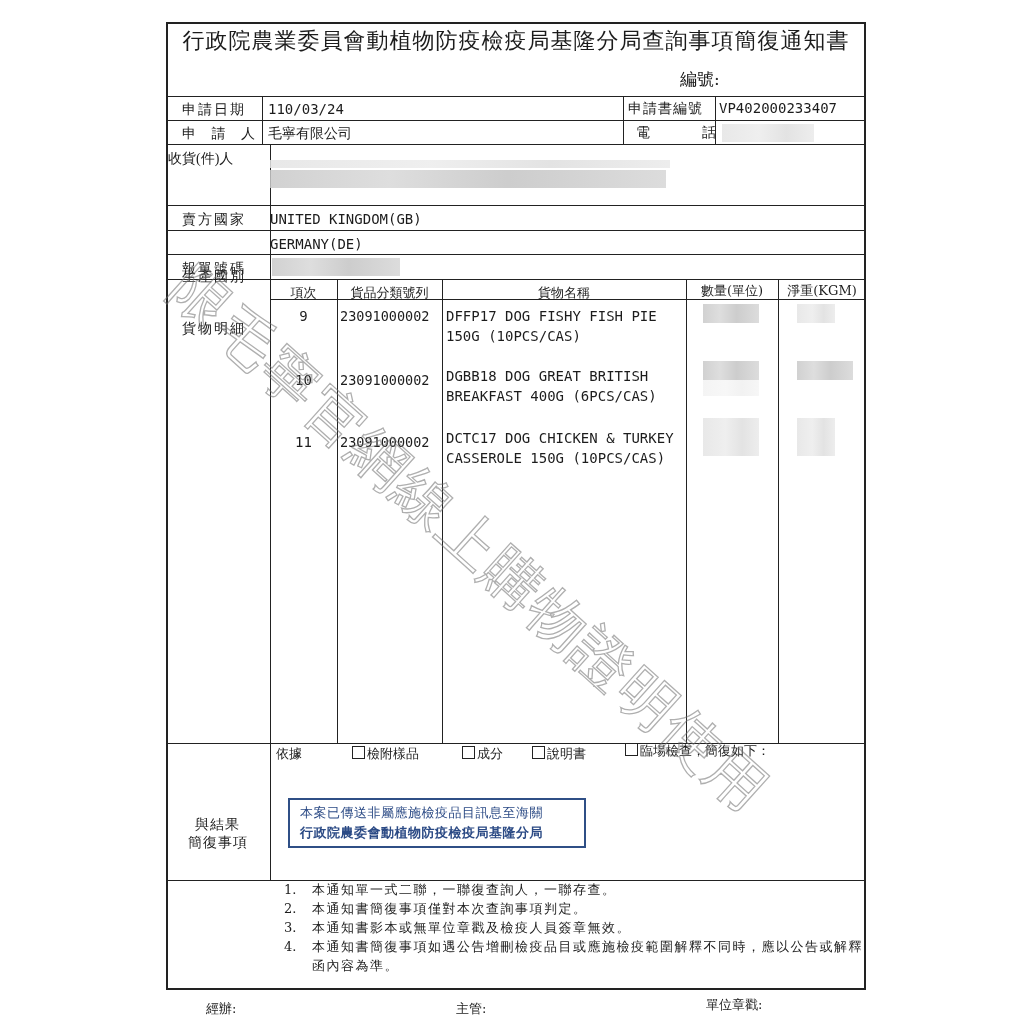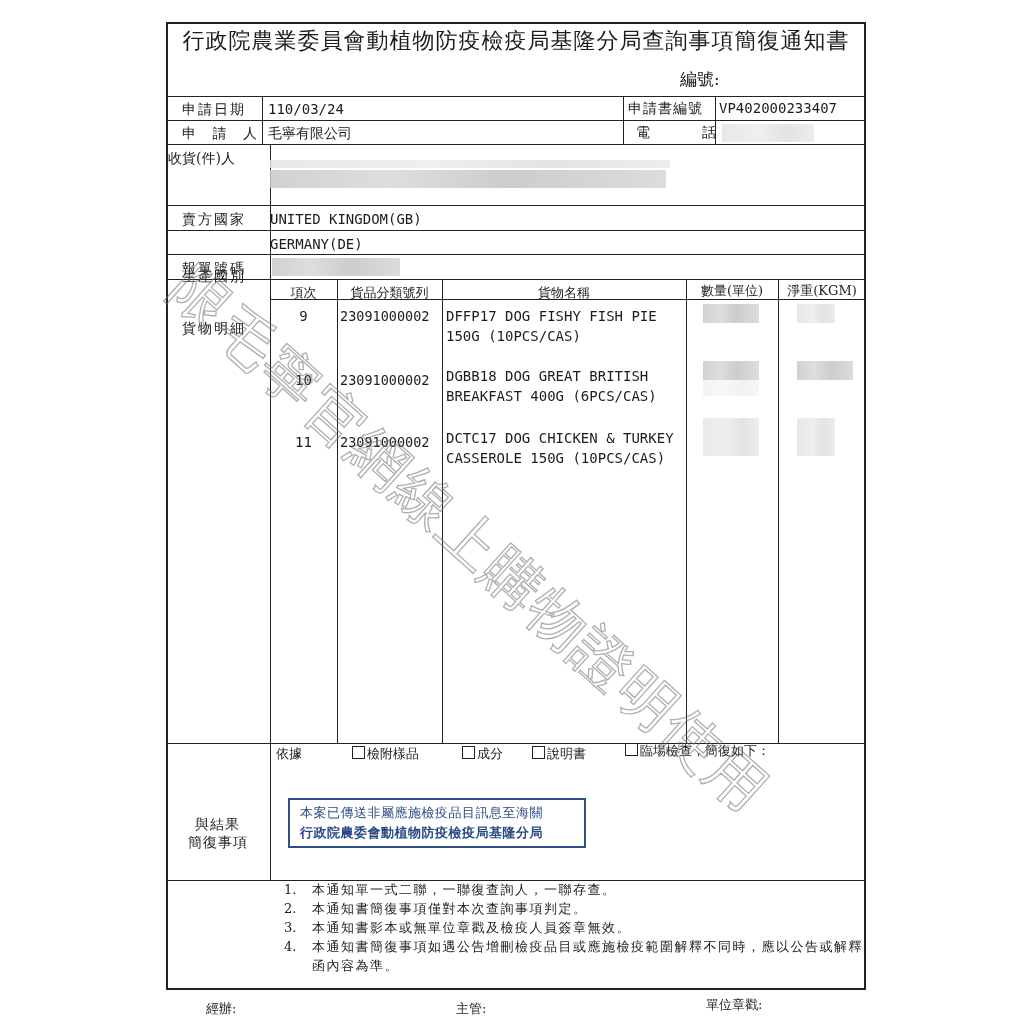--- a/index.html
+++ b/index.html
@@ -6,21 +6,21 @@
   body {
     width: 1024px; height: 1024px; background: #ffffff; position: relative; overflow: hidden;
     font-family: "DejaVu Serif", "Liberation Serif", serif; color: #1a1a1a;
   }
   .doc { position: absolute; left: 0; top: 0; width: 1024px; height: 918px; }
   .frame { position: absolute; left: 166px; top: 22px; width: 700px; height: 968px; border: 2px solid #222; box-sizing: border-box; }
   .title { position: absolute; left: 166px; top: 26px; width: 700px; text-align: center; font-size: 22px; letter-spacing: 1px; color: #1c1c1c; }
   .serial { position: absolute; left: 680px; top: 68px; font-size: 17px; }
   .hline { position: absolute; height: 0; border-top: 1.5px solid #222; }
   .vline { position: absolute; width: 0; border-left: 1.5px solid #222; }
-  .lbl { position: absolute; font-size: 14px; letter-spacing: 2px; color: #1c1c1c; white-space: nowrap; }
+  .lbl { position: absolute; font-size: 14px; letter-spacing: 2px; color: #1c1c1c; white-space: nowrap; font-family: Liberation Serif, serif; }
   .val { position: absolute; font-family: "DejaVu Sans Mono", "Liberation Mono", monospace; font-size: 14px; color: #1c1c1c; white-space: nowrap; }
   .val-cjk { position: absolute; font-size: 14px; color: #1c1c1c; white-space: nowrap; }
   .redact { position: absolute; background: linear-gradient(90deg, #c9c9c9, #d8d8d8 30%, #c4c4c4 60%, #d6d6d6); opacity: 0.85; }
   .redact.light { background: linear-gradient(90deg, #e4e4e4, #ececec 40%, #dedede 70%, #eaeaea); }
   .cell-text { position: absolute; font-family: "DejaVu Sans Mono", "Liberation Mono", monospace; font-size: 14px; line-height: 20px; color: #1c1c1c; white-space: pre-line; }
   .hdr { position: absolute; font-size: 13px; color: #1c1c1c; white-space: nowrap; text-align: center; }
   .cb { display: inline-block; width: 11px; height: 11px; border: 1.2px solid #222; vertical-align: -1px; margin-right: 2px; }
   .basis { position: absolute; top: 745px; font-size: 13px; color: #1c1c1c; white-space: nowrap; }
   .stamp { position: absolute; left: 288px; top: 798px; width: 298px; height: 50px; border: 2px solid #2f4f86; box-sizing: border-box; color: #2b4a85; font-size: 13px; line-height: 20px; padding: 3px 0 0 10px; letter-spacing: 0.5px; }
   .notes { position: absolute; left: 284px; top: 880px; font-size: 13px; line-height: 19px; color: #1c1c1c; }

